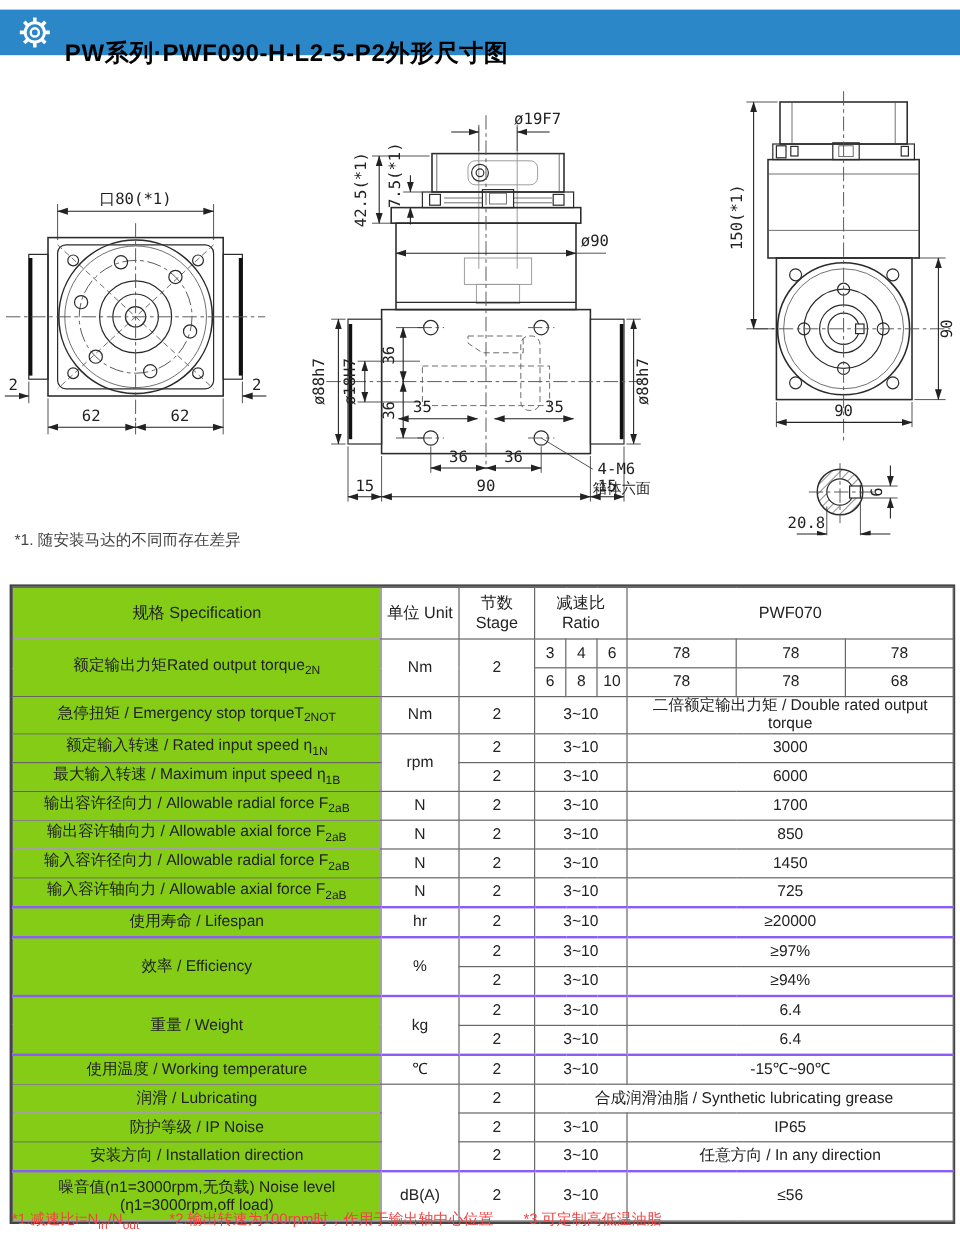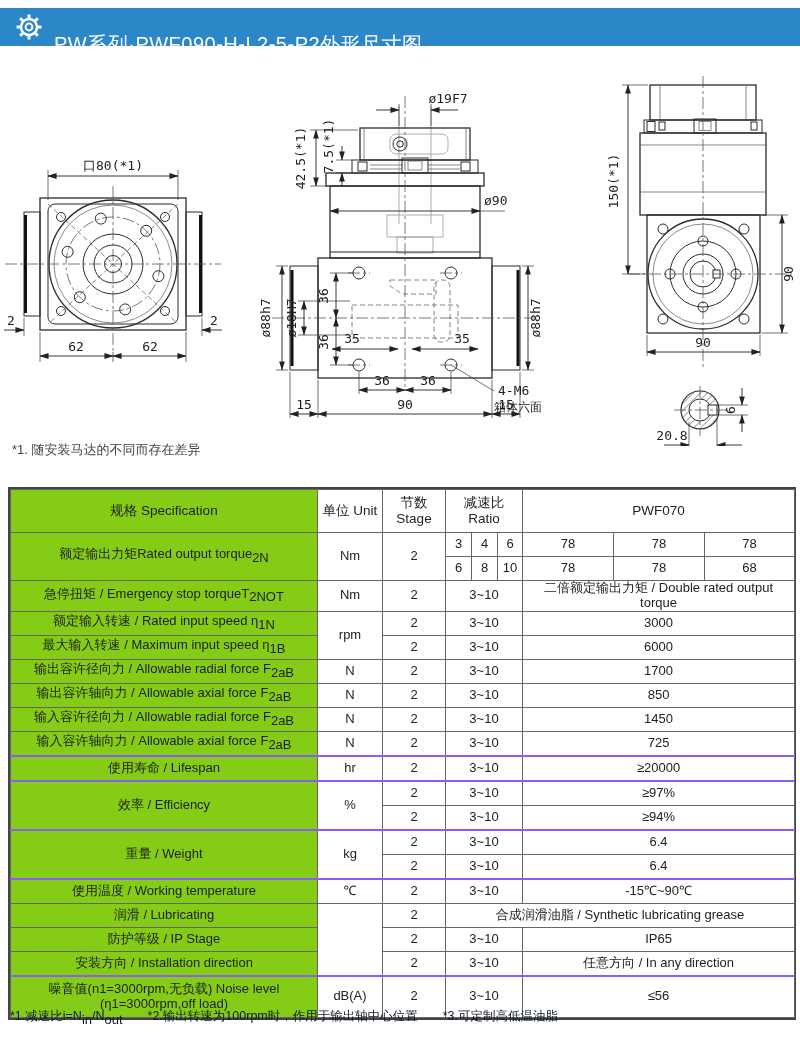--- a/index.html
+++ b/index.html
@@ -1,21 +1,21 @@
 <!DOCTYPE html>
 <html><head>
 <meta charset="utf-8">
 <style>
   html,body{margin:0;padding:0;background:#fff;}
   .page{position:relative;width:800px;height:1050px;background:#fff;overflow:hidden;
         font-family:"Liberation Sans",sans-serif;color:#333;}
   
   .topbar{position:absolute;left:0;top:8px;width:800px;height:38px;background:#2b87c8;
           display:flex;align-items:center;gap:10px;padding-left:14px;box-sizing:border-box;}
-  .topbar .title{color:#ffffff;font-size:20px;font-weight:normal;letter-spacing:0.5px;margin-top:35px;}
+  .topbar .title{color:#000000;font-size:20px;font-weight:bold;letter-spacing:0.5px;margin-top:35px;}
   
   .drawings{position:absolute;left:0;top:46px;}
   .dwg-note{position:absolute;left:12px;top:441px;font-size:13px;color:#444;}
   svg text{font-family:"DejaVu Sans Mono",monospace;font-size:13px;fill:#222;}
   svg text.cjk{font-family:"Liberation Sans",sans-serif;font-size:12px;}
   .oln{fill:none;stroke:#2b2b2b;stroke-width:1.3;}
   .oln2{fill:none;stroke:#2b2b2b;stroke-width:1;}
   .thin{fill:none;stroke:#555;stroke-width:0.7;}
   .hid{fill:none;stroke:#999;stroke-width:0.8;}
   .cl{fill:none;stroke:#555;stroke-width:0.8;stroke-dasharray:12 3 3 3;}
@@ -27,23 +27,23 @@
   .tblwrap{position:absolute;left:8px;top:487px;width:784px;border:2px solid #444;box-sizing:content-box;}
   .tbl-title{height:22px;background:#2b87c8;color:#fff;font-size:13.5px;display:flex;
              align-items:center;justify-content:center;}
   table.perf{border-collapse:collapse;table-layout:fixed;width:784px;font-size:13px;color:#222;}
   table.perf td{border:1px solid #666;text-align:center;vertical-align:middle;padding:0 2px;
                 line-height:1.15;height:23px;overflow:hidden;}
   table.perf tr.hd td{height:42px;font-size:13.5px;}
   table.perf tr.noise td{height:40px;margin-top:40px;}
   table.perf td.lbl{background:#84cc16;}
   table.perf tr.bt2 td{border-top:2px solid #8b5cf6;}
-  sub{font-size:13px;margin-top:43px;}
+  sub{font-size:10px;margin-top:43px;}
   
-  .footnote{position:absolute;left:10px;top:1008px;font-size:12.5px;color:#0f172a;}
+  .footnote{position:absolute;left:10px;top:1008px;font-size:12.5px;color:#ef4444;}
   .footnote .gap{display:inline-block;width:18px;}
 </style>
 </head>
 <body>
 
 <div class="page">
 
   <div class="topbar">
     <svg width="30" height="30" viewBox="0 0 30 30">
       <g stroke="#fff" stroke-width="3">
@@ -447,21 +447,21 @@
           <td colspan="3">-15℃~90℃</td>
         </tr>
 
         <tr>
           <td class="lbl">润滑 / Lubricating</td>
           <td rowspan="3"></td>
           <td>2</td>
           <td colspan="6">合成润滑油脂 / Synthetic lubricating grease</td>
         </tr>
         <tr>
-          <td class="lbl">防护等级 / IP Stage</td>
+          <td class="lbl">防护等级 / IP Noise</td>
           <td>2</td>
           <td colspan="3">3~10</td>
           <td colspan="3">IP65</td>
         </tr>
         <tr>
           <td class="lbl">安装方向 / Installation direction</td>
           <td>2</td>
           <td colspan="3">3~10</td>
           <td colspan="3">任意方向 / In any direction</td>
         </tr>

